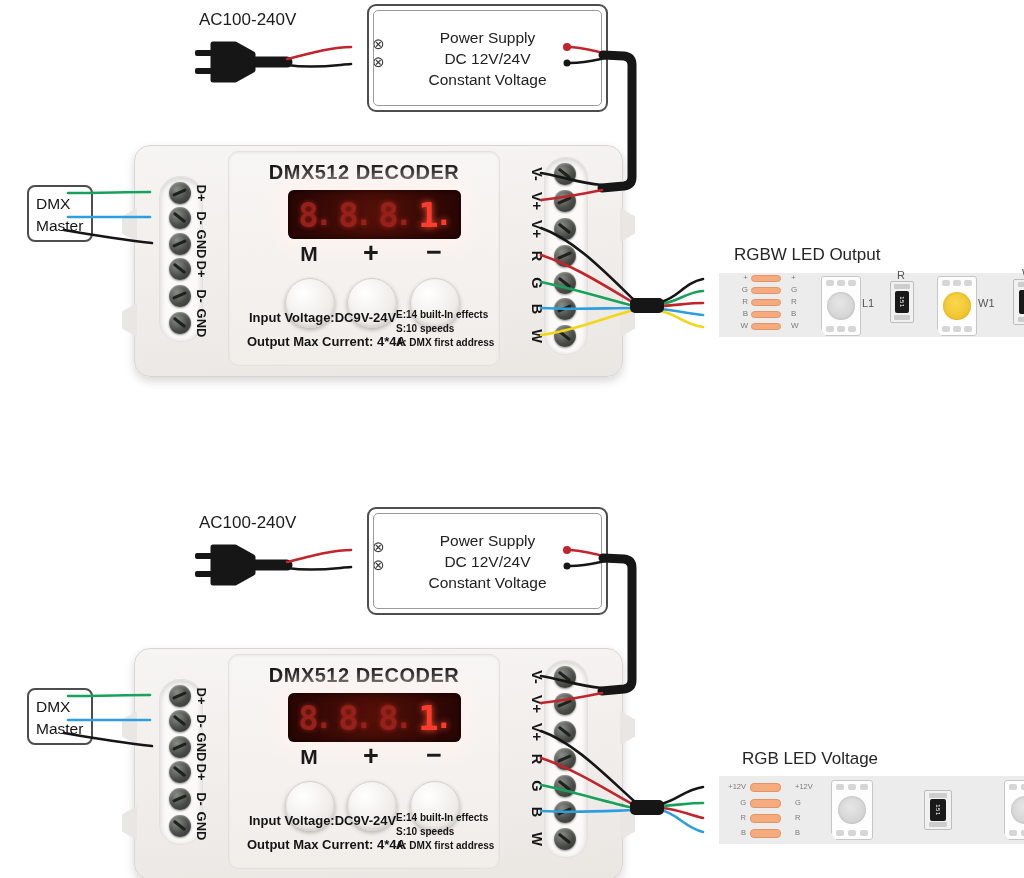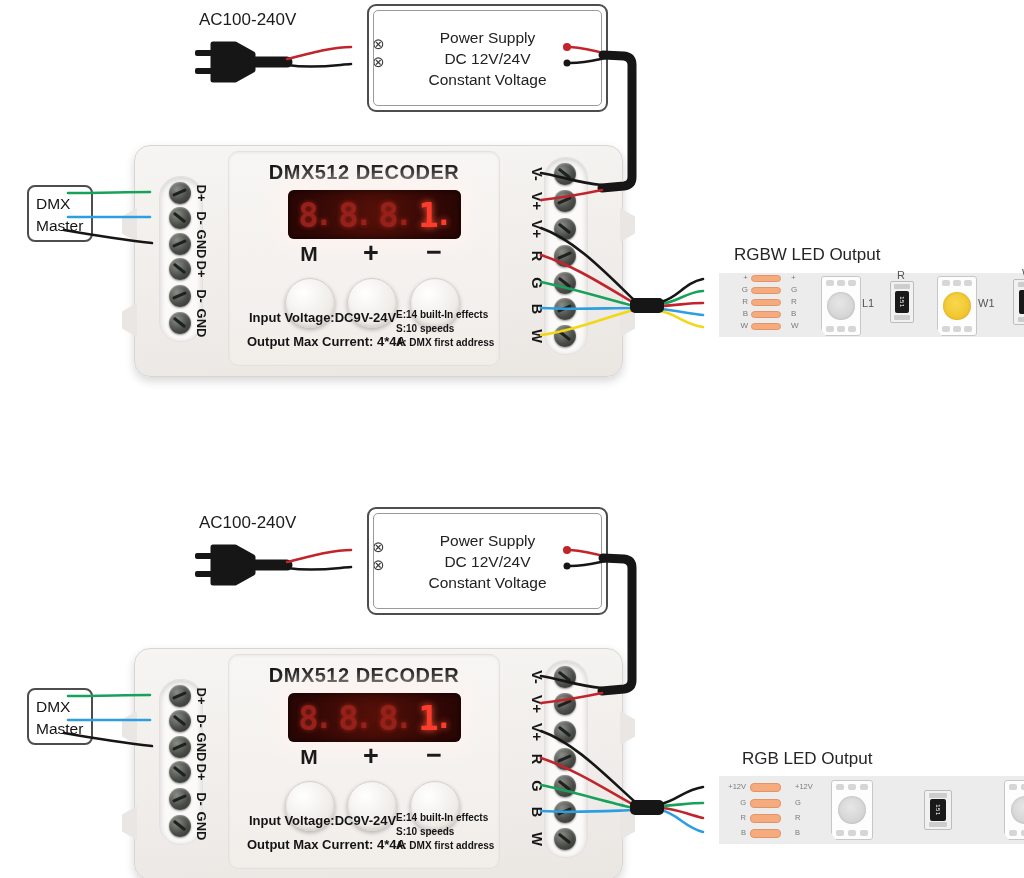--- a/index.html
+++ b/index.html
@@ -324,21 +324,21 @@
         <div class="btn" style="left:118px;top:126px"></div>
         <div class="btn" style="left:181px;top:126px"></div>
         <div class="spec" style="left:20px;top:158px">Input Voltage:DC9V-24V</div>
         <div class="spec" style="left:18px;top:182px">Output Max  Current: 4*4A</div>
         <div class="feat" style="left:167px;top:157px">E:14 built-In effects</div>
         <div class="feat" style="left:167px;top:171px">S:10 speeds</div>
         <div class="feat" style="left:167px;top:185px">A: DMX first address</div>
       </div>
     </div>
 
-    <div class="strip-title" style="left:718px;top:246px">RGB LED Output</div>
+    <div class="strip-title" style="left:718px;top:246px">RGB LED Voltage</div>
 
     <div class="strip" style="left:695px;top:273px;width:329px;height:68px">
       <div class="padlab" style="left:0;top:6px;width:27px;text-align:right;font-size:7.5px">+12V</div>
       <div class="padlab" style="left:0;top:22px;width:27px;text-align:right;font-size:7.5px">G</div>
       <div class="padlab" style="left:0;top:37px;width:27px;text-align:right;font-size:7.5px">R</div>
       <div class="padlab" style="left:0;top:52px;width:27px;text-align:right;font-size:7.5px">B</div>
       <div class="pad" style="left:31px;top:7px;width:31px;height:9px"></div>
       <div class="pad" style="left:31px;top:23px;width:31px;height:9px"></div>
       <div class="pad" style="left:31px;top:38px;width:31px;height:9px"></div>
       <div class="pad" style="left:31px;top:53px;width:31px;height:9px"></div>

